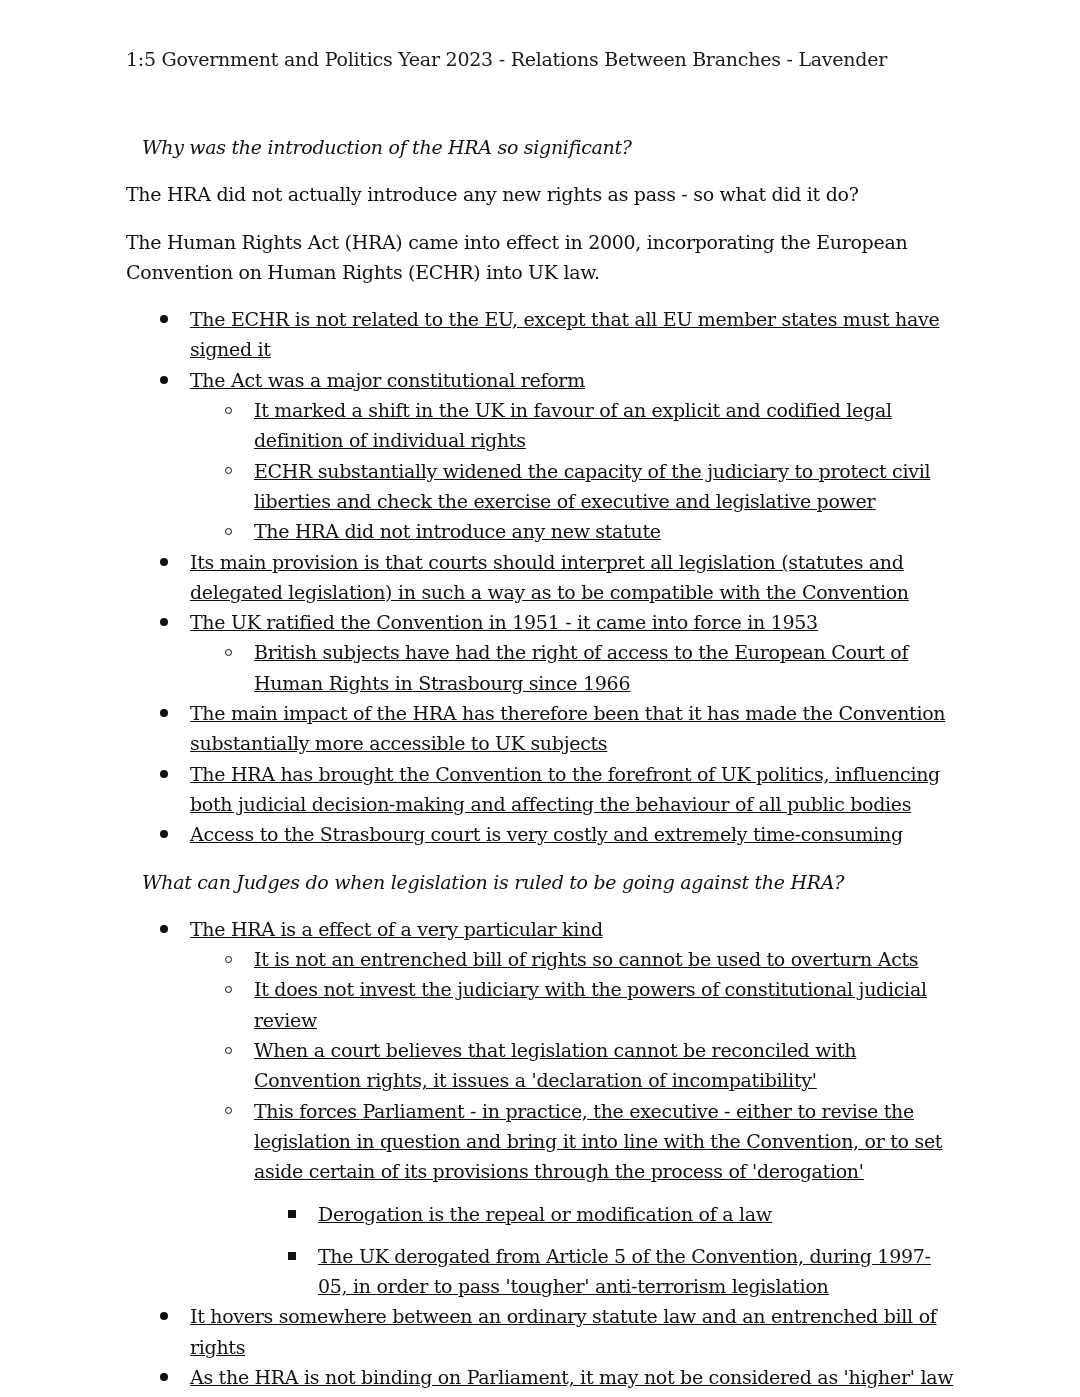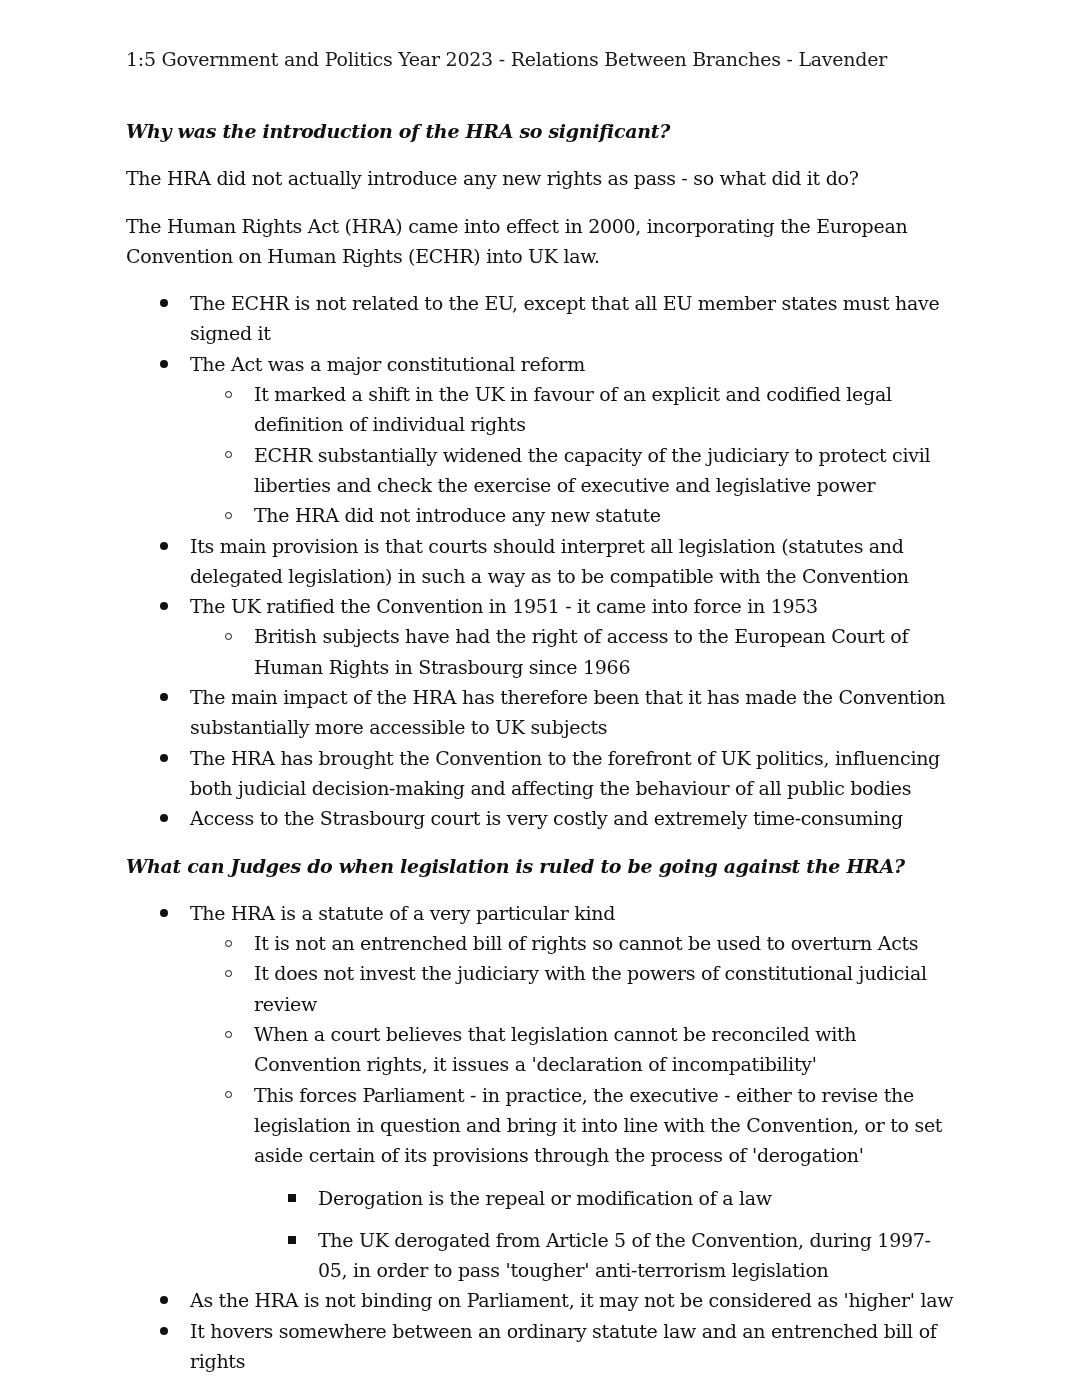--- a/index.html
+++ b/index.html
@@ -37,34 +37,34 @@
       top: 116px;
       left: 0;
       width: 830px;
     }
     .text, .heading, li {
       font-size: 19px;
       line-height: 30.3px;
       letter-spacing: -0.3px;
     }
     .heading {
-      font-weight: bold;
+      font-weight: normal;
       font-style: italic;
-      margin: 0;
+      margin: 16px;
     }
     .para {
       margin: 17px 0 0 0;
     }
     ul {
       list-style: none;
       margin: 0;
       padding: 0;
     }
     ul.l1 { margin-top: 17px; }
-    li { position: relative; }
+    li { position: relative; text-decoration: underline; }
     ul.l1 > li { padding-left: 64px; }
     ul.l2 > li { padding-left: 64px; }
     ul.l3 > li { padding-left: 64px; margin-top: 12px; }
     ul.l2 { margin-left: -64px; padding-left: 64px; }
     .marker {
       position: absolute;
       top: 0;
       left: 33px;
       width: 10px;
       height: 30px;
@@ -170,21 +170,21 @@
       </li>
     </ul>
 
     <p class="heading heading-2">What can Judges do when legislation is ruled to be going against the HRA?</p>
 
     <ul class="l1">
       <li>
         <span class="marker">
             <span class="dot"></span>
           </span>
-        <span>The HRA is a statute of a very particular kind</span>
+        <span>The HRA is a effect of a very particular kind</span>
         <ul class="l2">
           <li>
             <span class="marker">
                 <span class="circle"></span>
               </span>
             <span>It is not an entrenched bill of rights so cannot be used to overturn Acts</span>
           </li>
           <li>
             <span class="marker">
                 <span class="circle"></span>
@@ -216,23 +216,23 @@
                 <span>The UK derogated from Article 5 of the Convention, during 1997-05, in order to pass 'tougher' anti-terrorism legislation</span>
               </li>
             </ul>
           </li>
         </ul>
       </li>
       <li>
         <span class="marker">
             <span class="dot"></span>
           </span>
+        <span>It hovers somewhere between an ordinary statute law and an entrenched bill of rights</span>
+      </li>
+      <li>
+        <span class="marker">
+            <span class="dot"></span>
+          </span>
         <span>As the HRA is not binding on Parliament, it may not be considered as 'higher' law</span>
-      </li>
-      <li>
-        <span class="marker">
-            <span class="dot"></span>
-          </span>
-        <span>It hovers somewhere between an ordinary statute law and an entrenched bill of rights</span>
       </li>
     </ul>
   </div>
 </div>
 
 </body></html>

